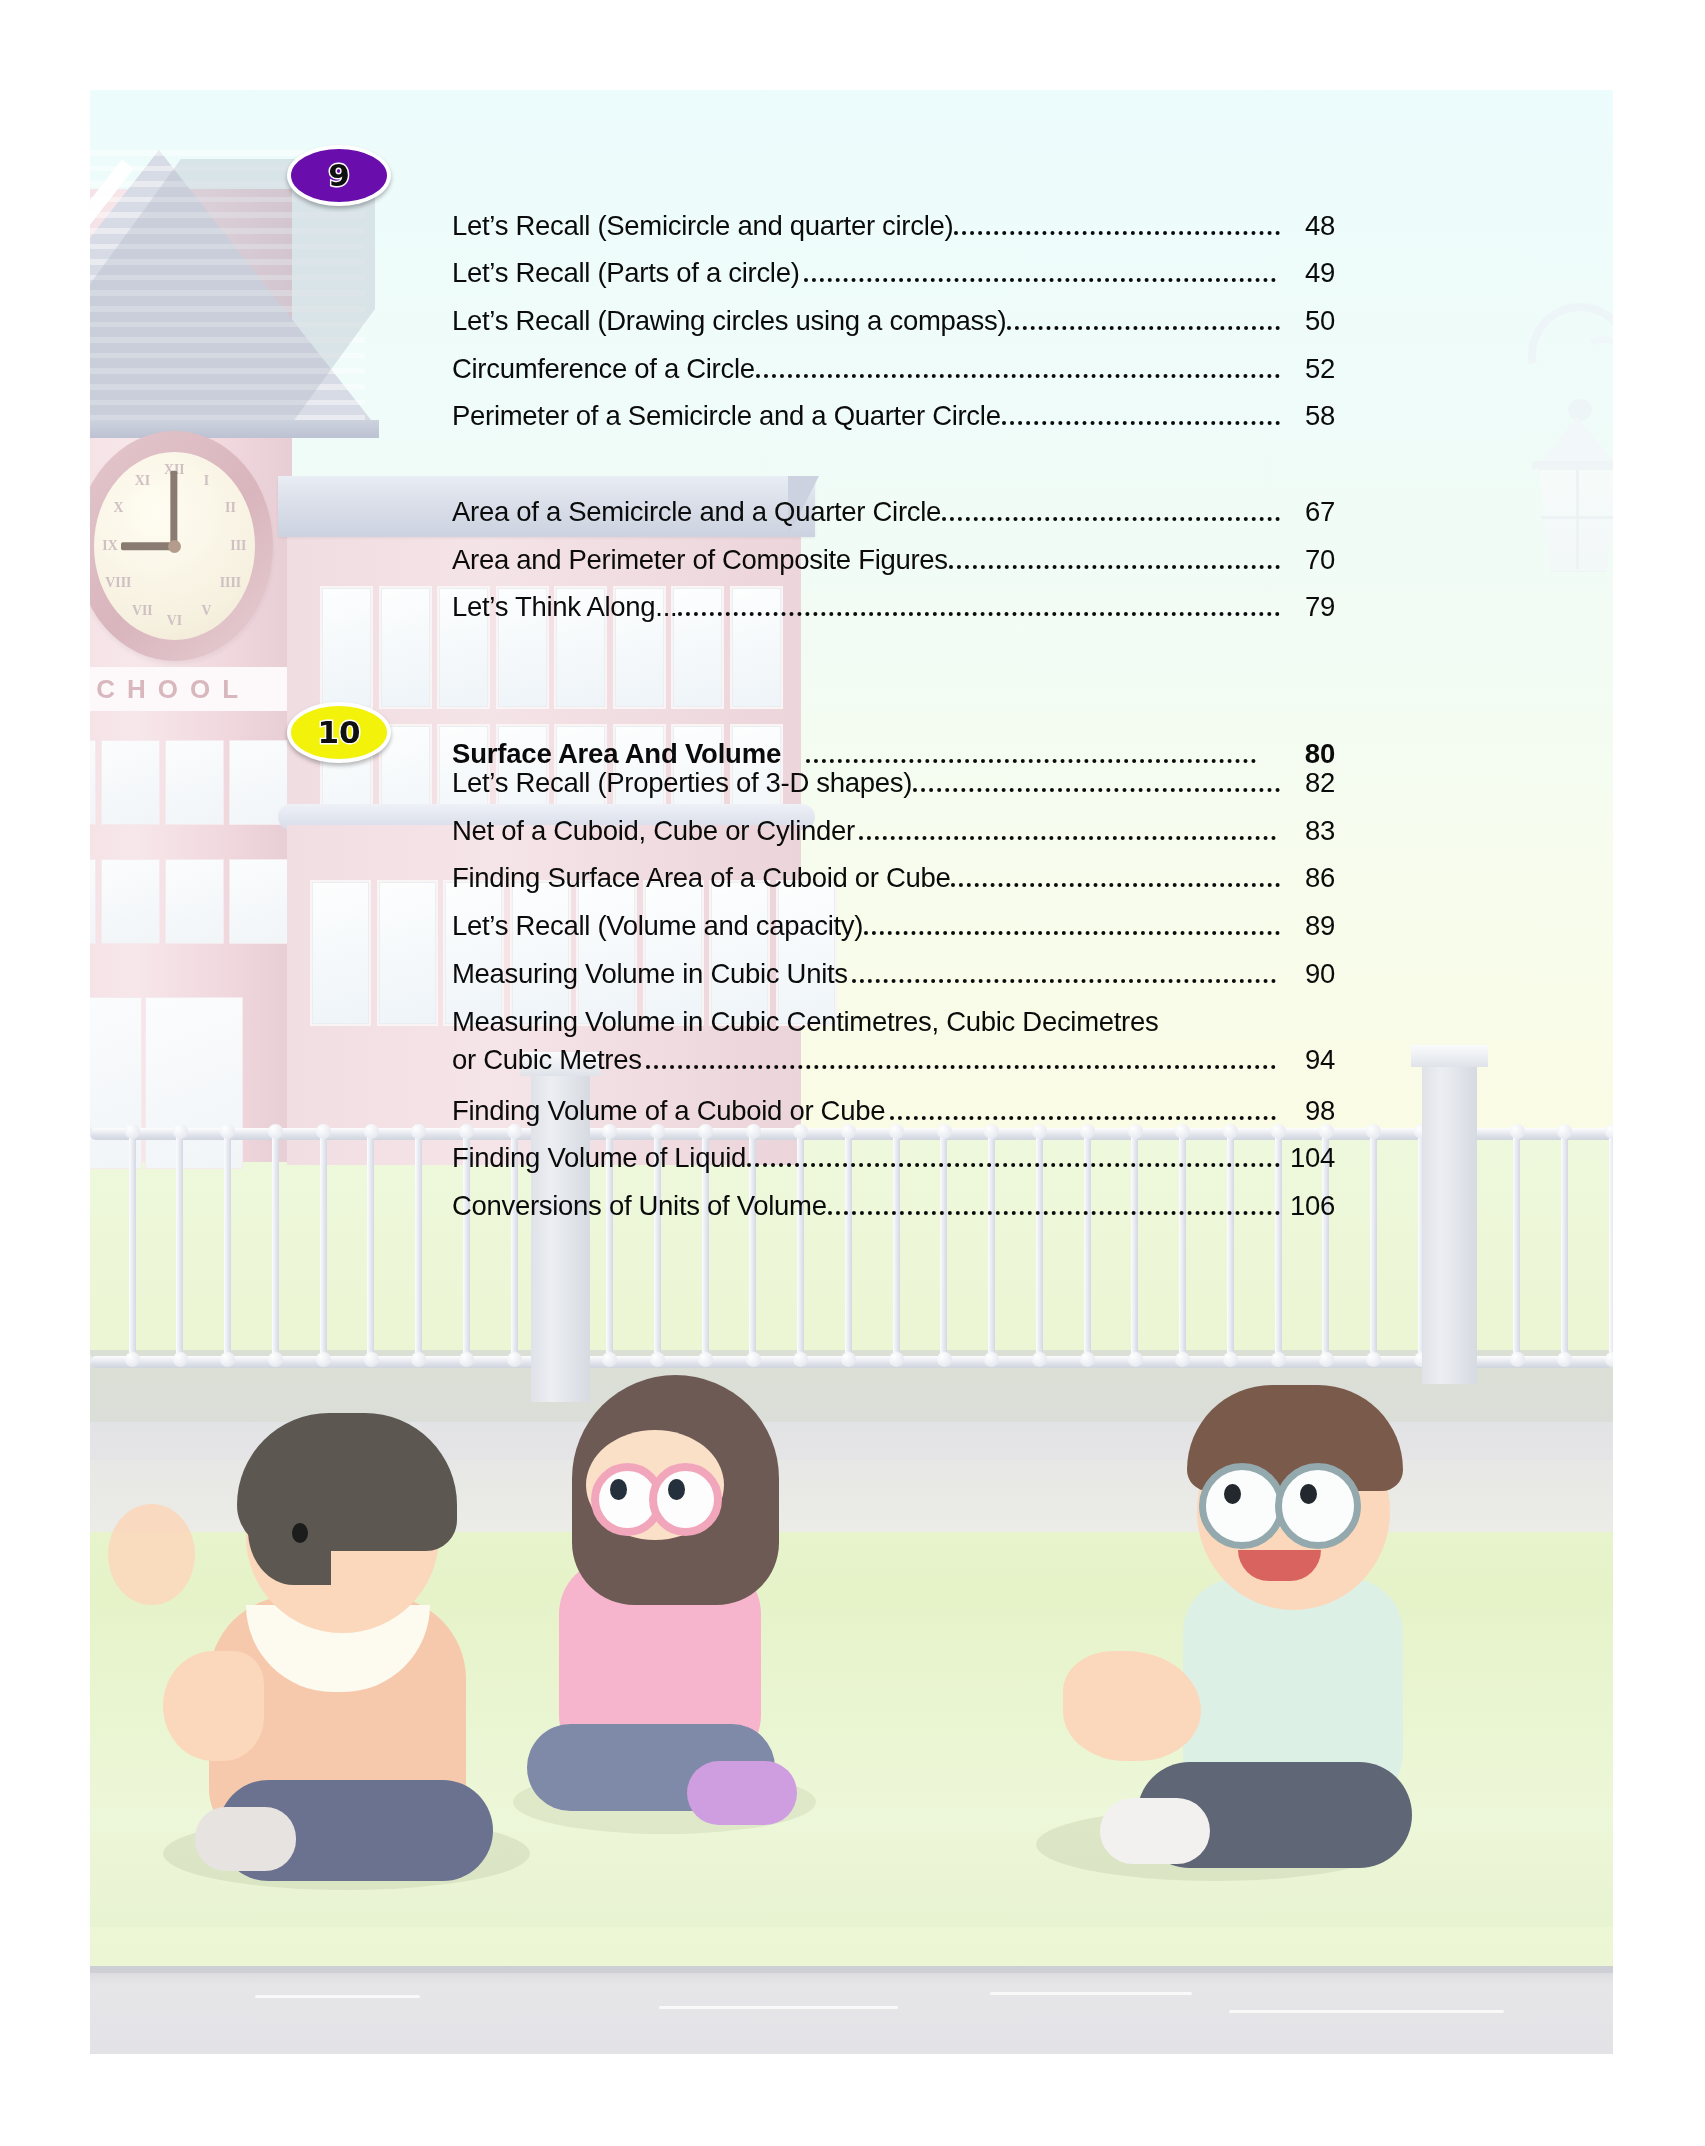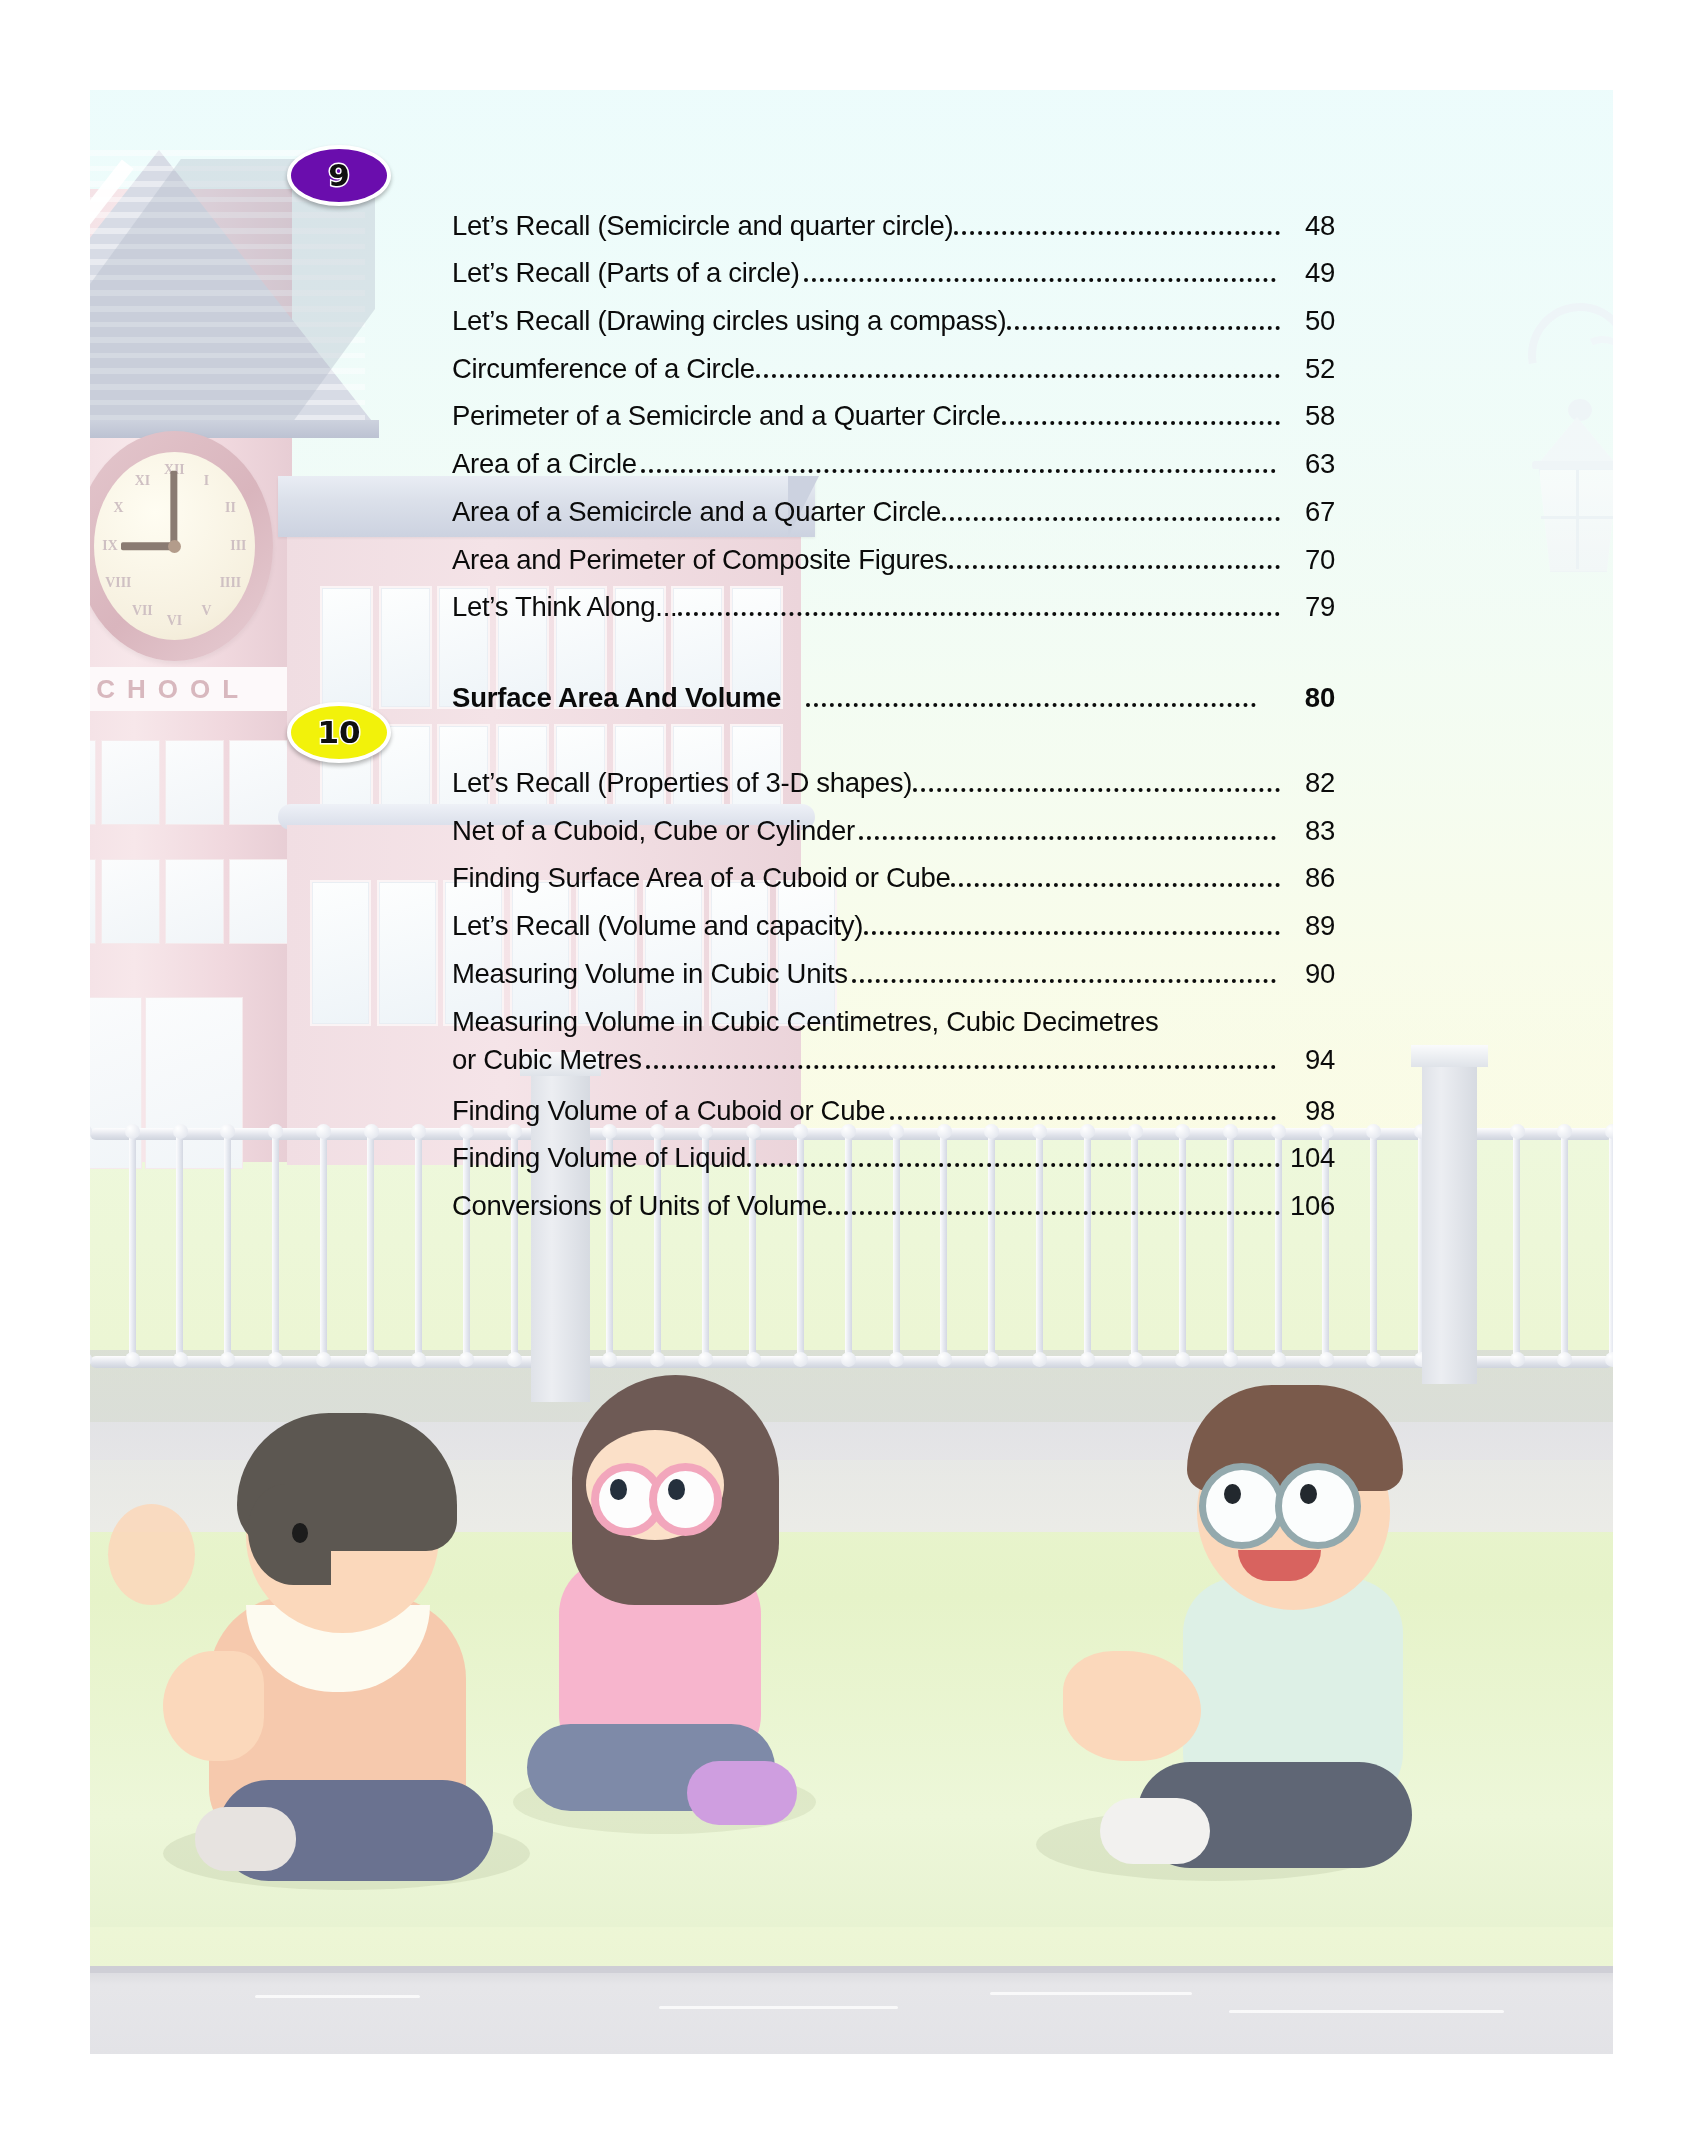--- a/index.html
+++ b/index.html
@@ -419,25 +419,20 @@
       <span class="dots tight"></span>
       <span class="epg">52</span>
     </div>
 
     <div class="entry" style="top:310px;">
       <span class="etxt">Perimeter of a Semicircle and a Quarter Circle</span>
       <span class="dots tight"></span>
       <span class="epg">58</span>
     </div>
 
-    <div class="entry" style="top:358px;">
-      <span class="etxt">Area of a Circle</span>
-      <span class="dots"></span>
-      <span class="epg">63</span>
-    </div>
 
     <div class="entry" style="top:406px;">
       <span class="etxt">Area of a Semicircle and a Quarter Circle</span>
       <span class="dots tight"></span>
       <span class="epg">67</span>
     </div>
 
     <div class="entry" style="top:454px;">
       <span class="etxt">Area and Perimeter of Composite Figures</span>
       <span class="dots tight"></span>
@@ -447,21 +442,21 @@
     <div class="entry" style="top:501px;">
       <span class="etxt">Let’s Think Along...</span>
       <span class="dots tight"></span>
       <span class="epg">79</span>
     </div>
 
     <div class="badge" style="left:197px;top:612px;background:#f2f20a;">
       <span>10</span>
     </div>
 
-    <div class="entry ch" style="top:592px;gap:24px;">
+    <div class="entry ch" style="top:648px;gap:24px;">
       <span class="etxt">Surface Area And Volume</span>
       <span class="dots tight"></span>
       <span class="epg">80</span>
     </div>
 
     <div class="entry" style="top:677px;">
       <span class="etxt">Let’s Recall (Properties of 3-D shapes)</span>
       <span class="dots tight"></span>
       <span class="epg">82</span>
     </div>

